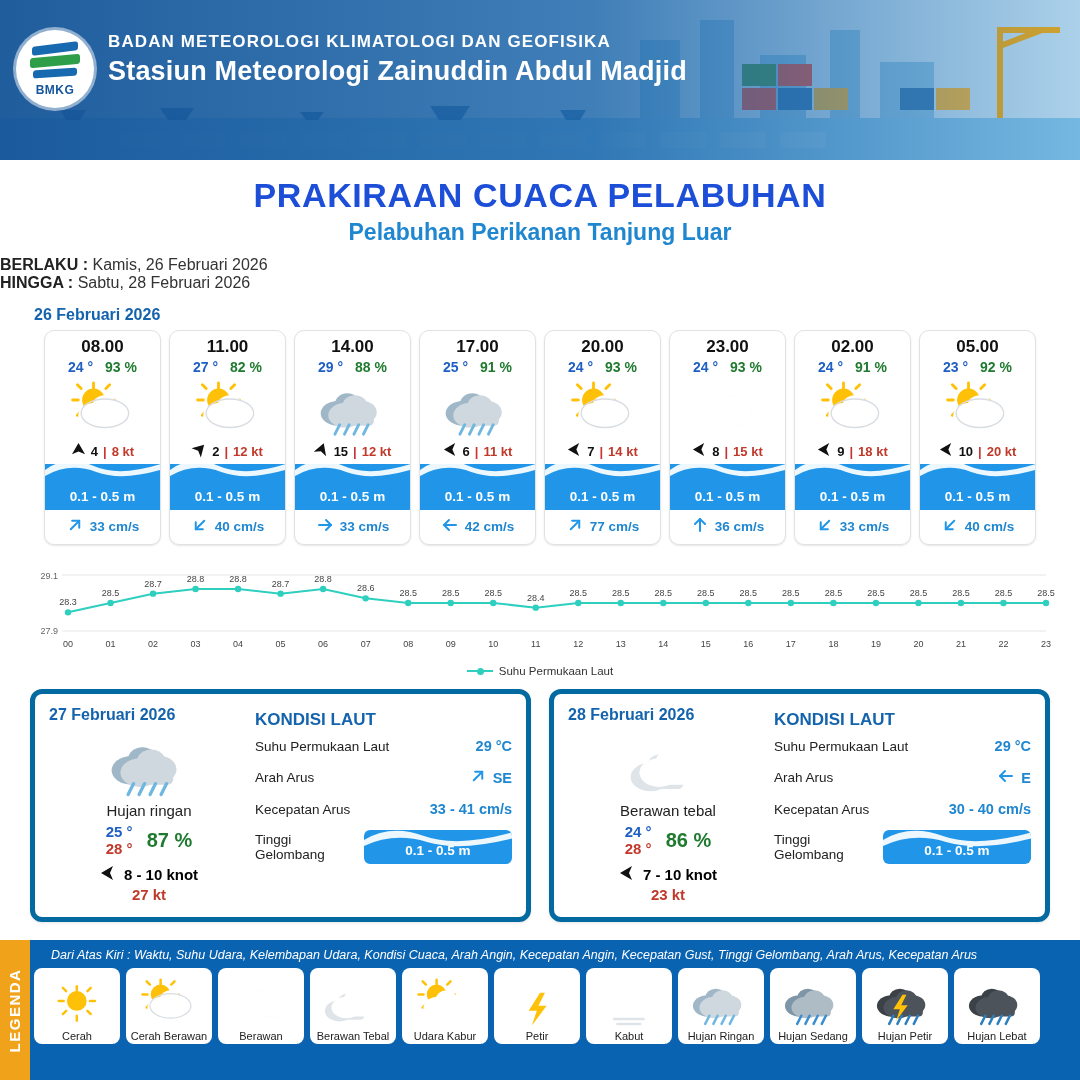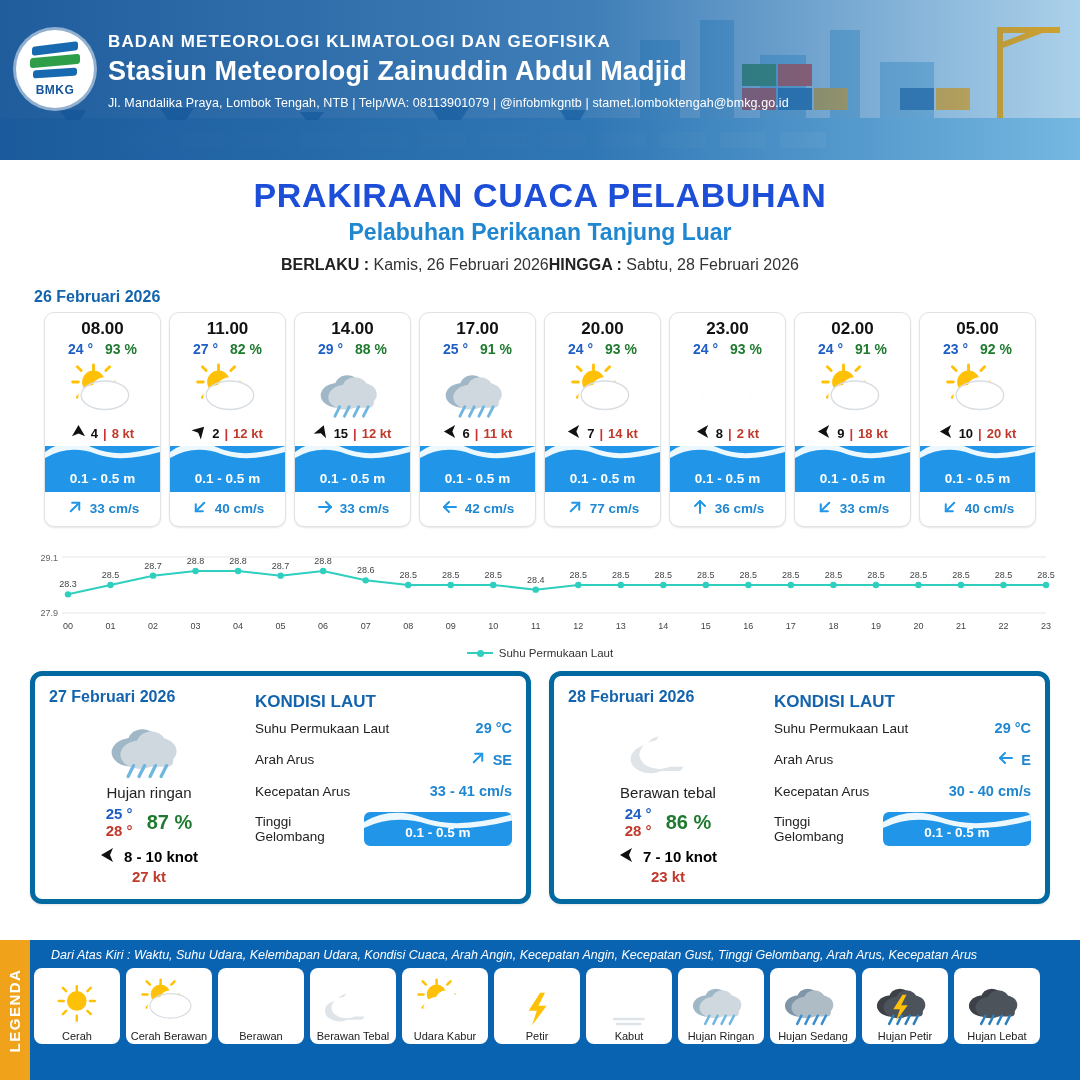--- a/index.html
+++ b/index.html
@@ -30,21 +30,21 @@
   .logo-sym .b3{position:absolute;left:5px;top:27px;width:44px;height:8px;background:#1769b0;border-radius:3px;transform:skewY(-4deg);}
   .logo-txt { font-size:12px; font-weight:bold; color:#14559c; letter-spacing:.5px; margin-top:1px;}
   .hdr-text { position:absolute; left:108px; top:32px; color:#fff; }
   .hdr-l1 { font-size:17px; font-weight:bold; letter-spacing:1.1px; }
   .hdr-l2 { font-size:27px; font-weight:bold; letter-spacing:.2px; margin-top:4px; }
   .hdr-l3 { font-size:12.5px; margin-top:9px; letter-spacing:.1px; }
 
   
   .title-1 { text-align:center; margin-top:16px; font-size:34px; font-weight:bold; color:#1d4ed8; letter-spacing:.6px; }
   .title-2 { text-align:center; margin-top:4px; font-size:23px; font-weight:bold; color:#1f86d0; }
-  .valid-row { display:flex; justify-content:center; margin-top:10px; font-size:16px; }
+  .valid-row { display:flex; justify-content:center; margin-top:10px; font-size:16px;flex-direction:column; }
   .valid-lbl { font-weight:bold; color:#222; }
   .valid-val { color:#333; }
   .date-head { margin:14px 0 6px 34px; font-size:16px; font-weight:bold; color:#1463ad; }
 
   
   .cards { display:flex; gap:8px; padding:0 44px; }
   .card {
     width:122px; background:#fff; border:1px solid #dfe3e6; border-radius:10px;
     overflow:hidden; box-shadow:0 1px 2px rgba(0,0,0,.10);
   }
@@ -155,21 +155,20 @@
     <div class="logo-sym">
       <div class="b1"></div>
         <div class="b2"></div>
         <div class="b3"></div>
     </div>
     <div class="logo-txt">BMKG</div>
   </div>
   <div class="hdr-text">
     <div class="hdr-l1">BADAN METEOROLOGI KLIMATOLOGI DAN GEOFISIKA</div>
     <div class="hdr-l2">Stasiun Meteorologi Zainuddin Abdul Madjid</div>
-    <div class="hdr-l3">Jl. Mandalika Praya, Lombok Tengah, NTB | Telp/WA: 08113901079 | @infobmkgntb | stamet.lomboktengah@bmkg.go.id</div>
   </div>
 </div>
 
 <div class="title-1">PRAKIRAAN CUACA PELABUHAN</div>
 <div class="title-2">Pelabuhan Perikanan Tanjung Luar</div>
 <div class="valid-row">
   <div>
     <span class="valid-lbl">BERLAKU :</span>
     <span class="valid-val">Kamis, 26 Februari 2026</span>
   </div>
@@ -486,21 +485,21 @@
       <rect x="19" y="34.199999999999996" width="39.9" height="10.45" rx="4.75"></rect>
           </g>
         </svg>
       </div>
     <div class="c-wind">
       <span><svg width="15" height="15" viewBox="0 0 16 16" style="transform:rotate(90deg)">
     <path d="M8 15 L1 3 L8 6 L15 3 Z" fill="#111"></path>
           </svg></span>
       <span class="c-wdeg">8</span>
       <span class="c-sep">|</span>
-      <span class="c-gust">2 kt</span>
+      <span class="c-gust">15 kt</span>
     </div>
     <div class="c-wave">
       <svg width="122" height="30" viewBox="0 0 122 30" preserveAspectRatio="none">
     <path d="M0 18 Q 21.96 2 48.800000000000004 14 T 122 10 L 122 30 L 0 30 Z" fill="#ffffff" opacity="0.92"></path>
     <path d="M0 24 Q 24.400000000000002 10 51.239999999999995 20 T 122 16 L 122 30 L 0 30 Z" fill="#2196e8"></path>
         </svg>
       <span>0.1 - 0.5 m</span>
     </div>
     <div class="c-cur">
       <span><svg width="18" height="18" viewBox="0 0 18 18" style="transform:rotate(180deg)">

